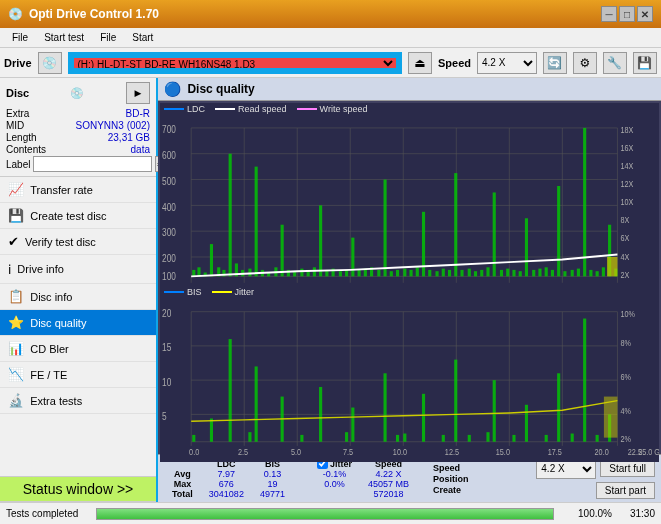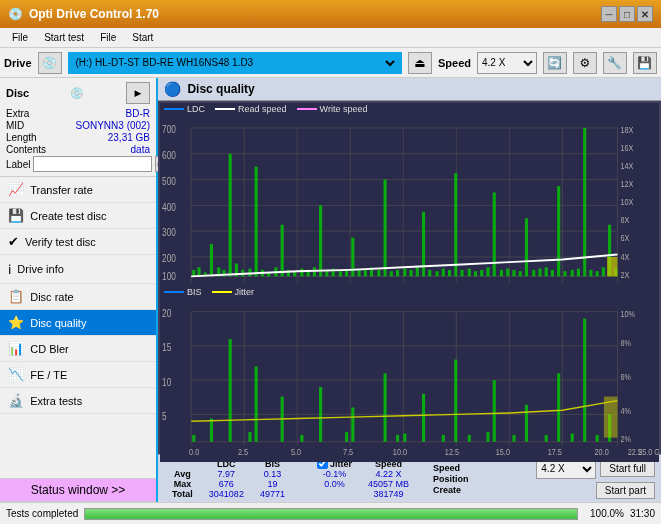--- a/index.html
+++ b/index.html
@@ -48,22 +48,22 @@
       align-items: center;
       padding: 0 4px;
       gap: 6px;
       border-bottom: 1px solid #ccc;
     }
     .drivebar label { font-size: 11px; font-weight: bold; }
     .drive-select {
       flex: 1;
       height: 22px;
       font-size: 10px;
-      border: 4px solid #0ea5e9;
-      background: #0ea5e9;
+      border: 6px solid #0ea5e9;
+      background: #ef4444;
     }
     .speed-select {
       height: 22px;
       width: 60px;
       font-size: 10px;
       border: 1px solid #999;
     }
     .icon-btn {
       width: 24px; height: 22px; background: #e0e0e0; border: 1px solid #999;
       display: flex; align-items: center; justify-content: center; cursor: pointer; font-size: 12px;
@@ -136,23 +136,23 @@
     
     .status-bar-side {
       margin-top: auto;
       border-top: 1px solid #ccc;
     }
     .status-window-btn {
       display: flex;
       align-items: center;
       justify-content: center;
       padding: 4px;
-      font-size: 12px;
+      font-size: 14px;
       cursor: pointer;
-      background: #f0abfc;
+      background: #bef264;
       border-bottom: 1px solid #ccc;
     }
 
     
     .content-area {
       flex: 1;
       display: flex;
       flex-direction: column;
       background: #404060;
       overflow: hidden;
@@ -236,21 +236,21 @@
       white-space: nowrap;
     }
 
     
     .bottom-status {
       height: 22px;
       background: #f0f0f0;
       border-top: 1px solid #ccc;
       display: flex;
       align-items: center;
-      gap: 6px;
+      gap: 18px;
       padding: 0 6px;
       font-size: 10px;
     }
     .status-text { flex: 0 0 auto; }
     .progress-bar-container {
       flex: 1;
       height: 12px;
       background: #e0e0e0;
       border: 1px solid #999;
     }
@@ -344,21 +344,21 @@
     <div class="nav-item">
       <span class="nav-icon">✔</span>
       <span>Verify test disc</span>
     </div>
     <div class="nav-item">
       <span class="nav-icon">ℹ</span>
       <span>Drive info</span>
     </div>
     <div class="nav-item">
       <span class="nav-icon">📋</span>
-      <span>Disc rate</span>
+      <span>Disc info</span>
     </div>
     <div class="nav-item active">
       <span class="nav-icon">⭐</span>
       <span>Disc quality</span>
     </div>
     <div class="nav-item">
       <span class="nav-icon">📊</span>
       <span>CD Bler</span>
     </div>
     <div class="nav-item">
@@ -642,21 +642,21 @@
             <td></td>
             <td>0.0%</td>
             <td>45057 MB</td>
           </tr>
           <tr>
             <td style="color:#000; font-weight:bold;">Total</td>
             <td>3041082</td>
             <td>49771</td>
             <td></td>
             <td></td>
-            <td>381749</td>
+            <td>572018</td>
           </tr>
         </tbody>
           </table>
 
         <div style="margin-left:8px; display:flex; flex-direction:column; gap:1px; font-size:9px;">
           <div>
             <span style="font-weight:bold;">Speed</span>
           </div>
           <div>
             <span style="font-weight:bold;">Position</span>

